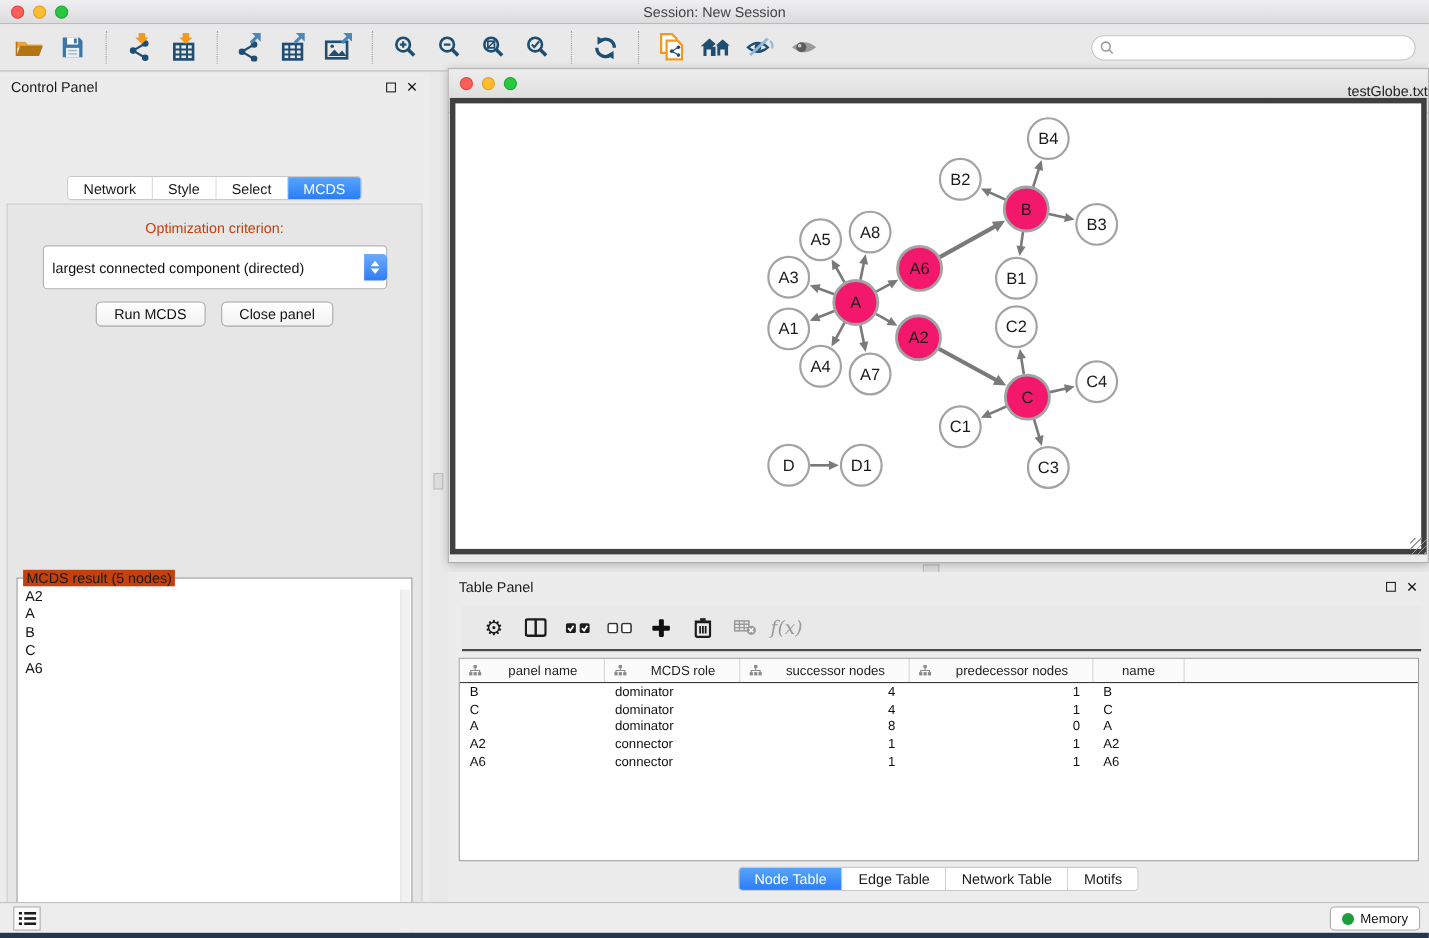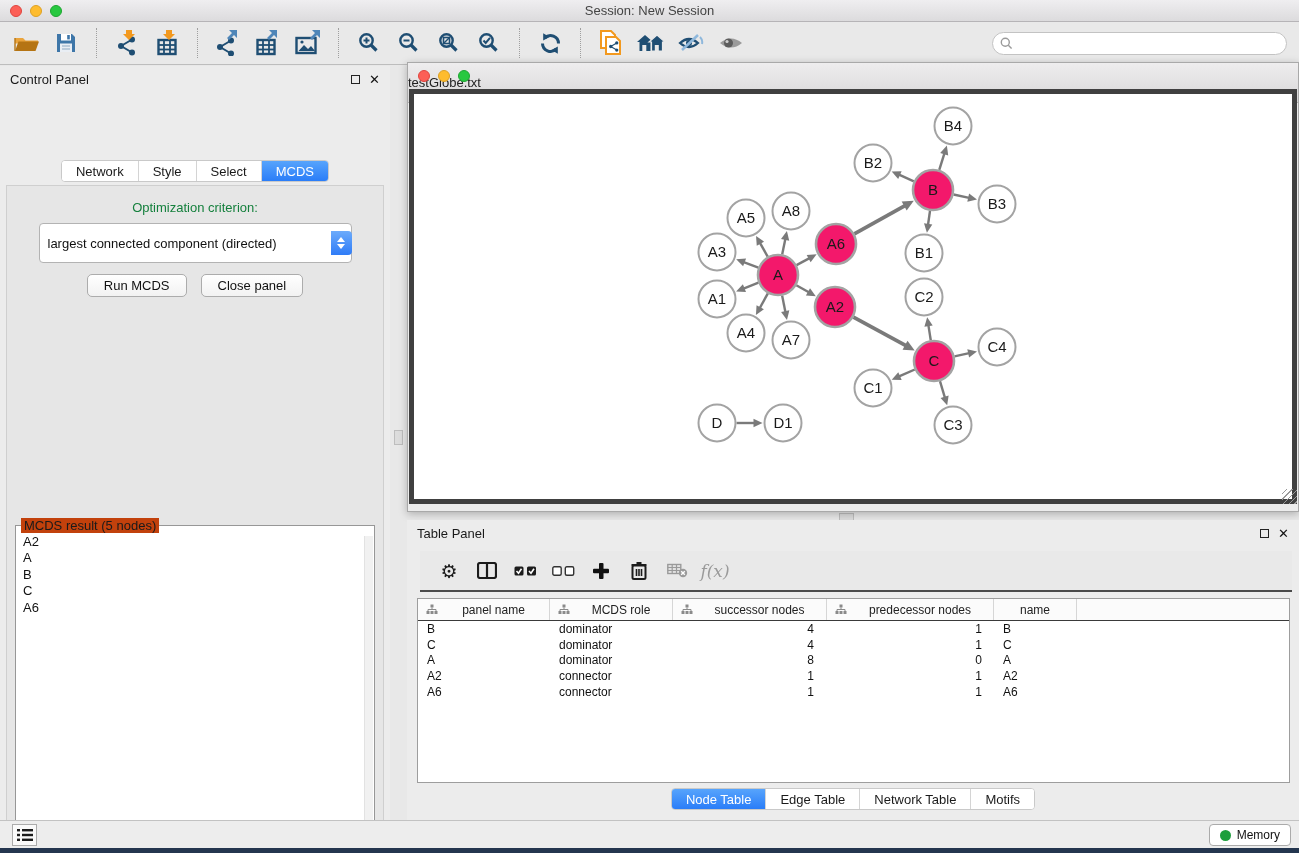--- a/index.html
+++ b/index.html
@@ -40,21 +40,21 @@
 
   .seg { display:flex; background:#fff; border:1px solid #c9c9c9; border-radius:4px; overflow:hidden; height:22px; }
   .seg-item { font-size:13px; color:#1a1a1a; padding:0 14px; display:flex; align-items:center;
     border-right:1px solid #d4d4d4; background:#fff; }
   .seg-item:last-child { border-right:none; }
   .seg-item.active { background:linear-gradient(#57a4fc,#2a7df8); color:#fff; }
 
   .cp-tabs { left:0; top:94px; width:390px; display:flex; justify-content:center; }
   .cp-body { left:6px; top:119px; width:378px; height:684px; background:#e6e6e6;
     border:1px solid #cfcfcf; }
-  .opt-label { text-align:center; margin-top:14px; font-size:13px; color:#15803d; }
+  .opt-label { text-align:center; margin-top:14px; font-size:13px; color:#c2410c; }
   .dropdown { margin:8px auto 0; width:313px; height:40px; background:#fff; border:1px solid #b3b3b3;
     border-radius:4px; display:flex; align-items:center; position:relative; }
   .dropdown .dd-text { font-size:13px; color:#111; padding-left:8px; flex:1; white-space:nowrap; }
   .dd-step { width:21px; height:24px; margin:-1px; border-radius:0 4px 4px 0;
     background:linear-gradient(#6cabfb,#2f7cf7); display:flex; flex-direction:column;
     align-items:center; justify-content:center; gap:2px; }
   .dd-up { width:0; height:0; border-left:4px solid transparent; border-right:4px solid transparent; border-bottom:5px solid #fff; }
   .dd-dn { width:0; height:0; border-left:4px solid transparent; border-right:4px solid transparent; border-top:5px solid #fff; }
   .btn-row { display:flex; justify-content:center; gap:14px; margin-top:11px; }
   .push-btn { background:linear-gradient(#ffffff,#f2f2f2); border:1px solid #acacac; border-radius:5px;
@@ -68,21 +68,21 @@
   .result-scroll { position:absolute; right:1px; top:10px; bottom:1px; width:9px; background:#f1f1f1; border-left:1px solid #e2e2e2; }
 
   
   .v-handle { left:394px; top:430px; width:9px; height:15px; background:#dcdcdc; border:1px solid #bdbdbd; }
   .h-handle { left:839px; top:513px; width:15px; height:8px; background:#dcdcdc; border:1px solid #bdbdbd; }
 
   
   .net-window { left:407px; top:62px; width:892px; height:450px; background:#ececec;
     border:1px solid #a9a9a9; box-shadow:0 2px 8px rgba(0,0,0,.25); }
   .net-titlebar { height:40px; background:linear-gradient(#eeedee,#d8d7d8); border-bottom:1px solid #b2b2b2;
-    display:flex; align-items:center; justify-content:flex-start; position:relative; }
+    display:flex; align-items:center; justify-content:flex-end; position:relative; }
   .net-titlebar .lights { top:7px; }
   .net-title { font-size:13px; color:#222; }
   .net-canvas { position:absolute; left:1px; top:26px; right:1px; bottom:7px; background:#fff; border:5px solid #404040; }
   .net-grip { position:absolute; right:1px; bottom:7px; width:15px; height:15px;
     background:repeating-linear-gradient(135deg, transparent 0 3px, #9a9a9a 3px 4px); }
 
   
   .table-panel { left:407px; top:520px; width:892px; height:300px; background:#ececec; }
   .tp-toolbar { position:absolute; left:13px; top:31px; right:7px; height:41px; background:#e9e9e9;
     border-bottom:2px solid #4a4a4a; display:flex; align-items:center; padding-left:10px; }

